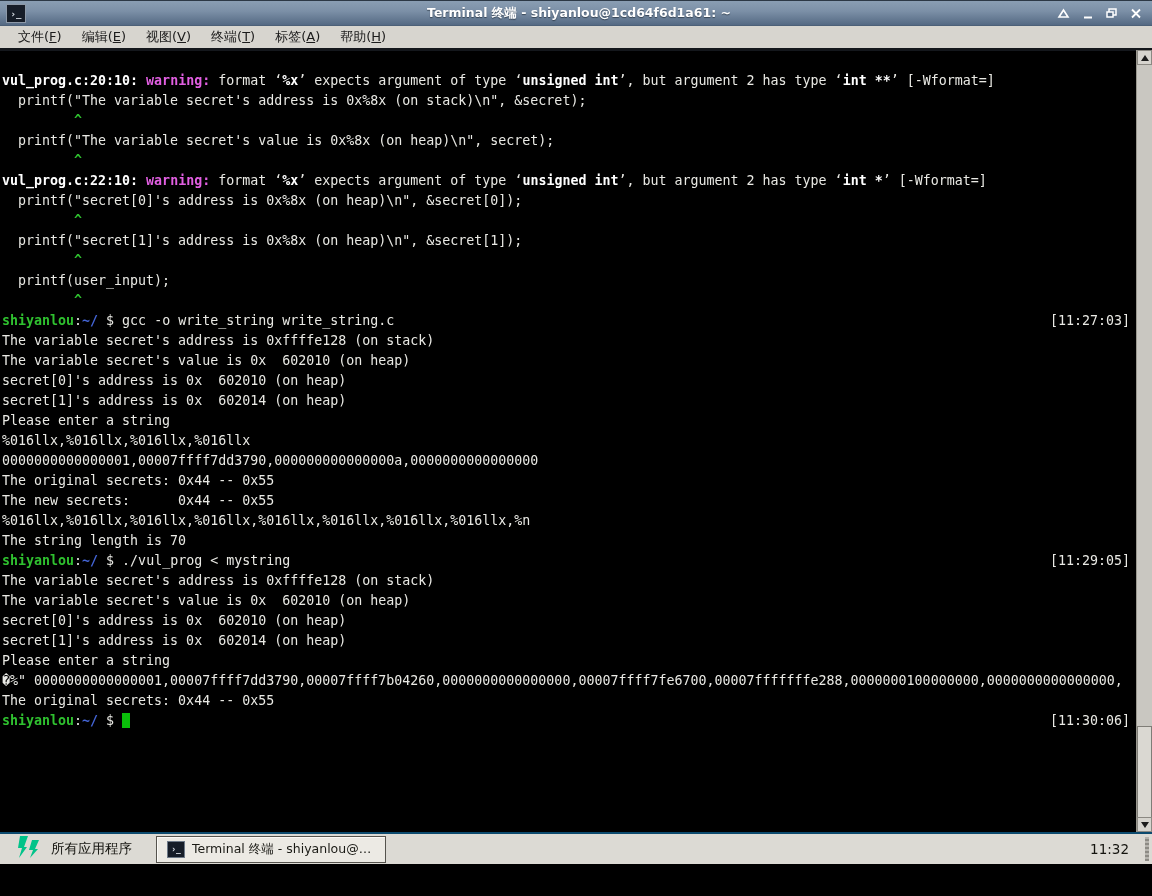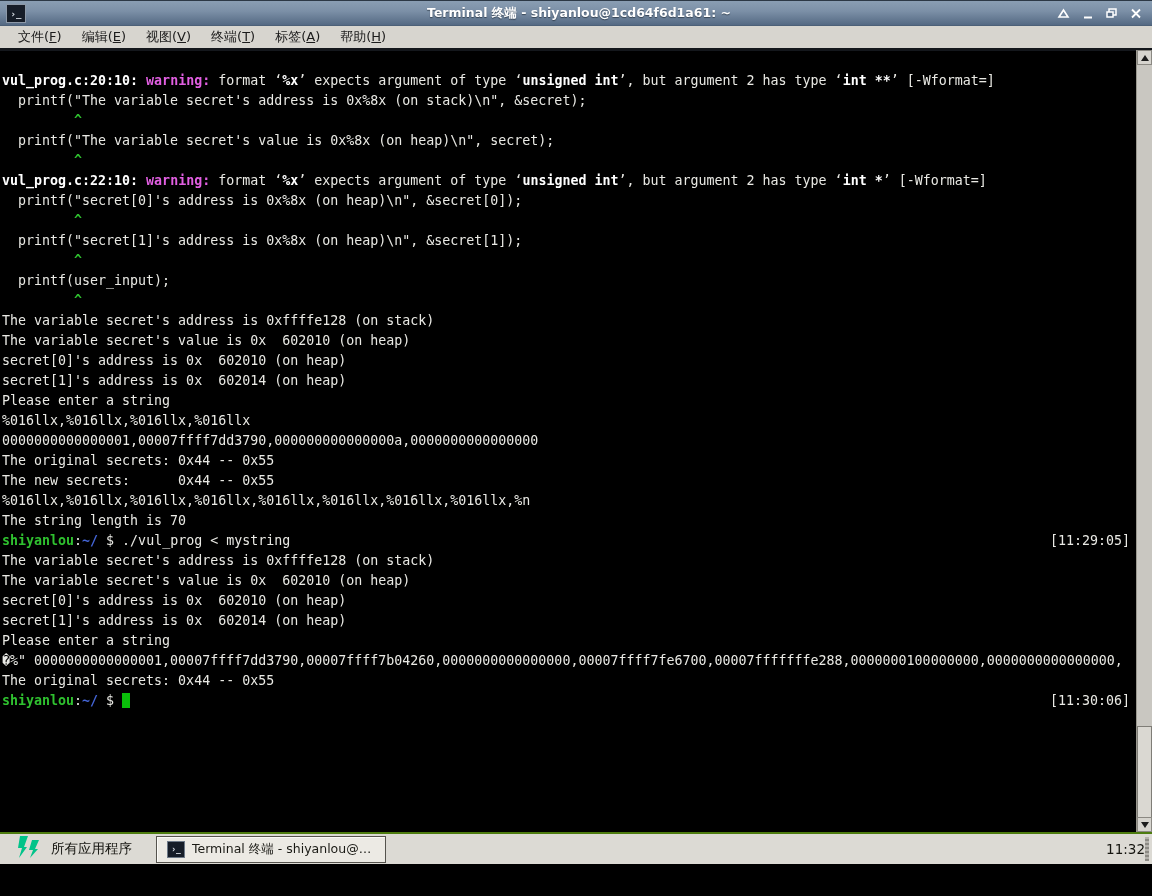--- a/index.html
+++ b/index.html
@@ -45,30 +45,30 @@
   .sb-down{bottom:0;}
   .tri-up{width:0;height:0;border-left:4px solid transparent;border-right:4px solid transparent;
           border-bottom:6px solid #1c1c1c;}
   .tri-down{width:0;height:0;border-left:4px solid transparent;border-right:4px solid transparent;
             border-top:6px solid #1c1c1c;}
   .sb-thumb{position:absolute;left:0;width:15px;top:676px;height:92px;background:#dad8d2;
             border:1px solid #7f7d77;box-sizing:border-box;}
 
   
   .taskbar{position:absolute;left:0;top:832px;width:1152px;height:32px;background:#dcdad4;
-           border-top:2px solid #4d7c0f;box-sizing:border-box;display:flex;align-items:center;}
+           border-top:2px solid #0c4a6e;box-sizing:border-box;display:flex;align-items:center;}
   .apps-btn{display:flex;align-items:center;gap:11px;padding:0 12px 0 12px;height:100%;}
   .apps-label{font-size:13.5px;color:#14140f;}
   .taskbtn{margin-left:12px;height:25px;display:flex;align-items:center;gap:7px;padding:0 10px;
            background:#eceae4;border:1px solid #55534d;box-shadow:inset 1px 1px 0 #fbfaf7;
            font-size:12.5px;color:#1a1a15;width:208px;white-space:nowrap;overflow:hidden;}
   .mini-icon{width:16px;height:15px;background:#161d28;border:1px solid #6e7a88;color:#dfe4ea;
              font:bold 8px "DejaVu Sans Mono",monospace;display:flex;align-items:center;
              justify-content:center;flex:none;}
-  .clock{margin-left:auto;font-size:13.5px;color:#14140f;}
+  .clock{margin-left:auto;font-size:13.5px;color:#14140f;padding-right:16px;}
   .panel-handle{width:4px;height:24px;margin-right:3px;
                 background:repeating-linear-gradient(#b6b4ae 0 2px,#8d8b85 2px 4px);}
 </style>
 </head>
 <body>
 
 <div class="window">
 
   <div class="titlebar">
     <div class="tb-icon">›_</div>
@@ -122,20 +122,21 @@
       <div class="line"><span class="t-g">         ^</span></div>
       <div class="line"><span class="t-n">  printf("The variable secret's value is 0x%8x (on heap)\n", secret);</span></div>
       <div class="line"><span class="t-g">         ^</span></div>
       <div class="line"><span class="t-b">vul_prog.c:22:10: </span><span class="t-m">warning: </span><span class="t-n">format ‘</span><span class="t-b">%x</span><span class="t-n">’ expects argument of type ‘</span><span class="t-b">unsigned int</span><span class="t-n">’, but argument 2 has type ‘</span><span class="t-b">int *</span><span class="t-n">’ [-Wformat=]</span></div>
       <div class="line"><span class="t-n">  printf("secret[0]'s address is 0x%8x (on heap)\n", &amp;secret[0]);</span></div>
       <div class="line"><span class="t-g">         ^</span></div>
       <div class="line"><span class="t-n">  printf("secret[1]'s address is 0x%8x (on heap)\n", &amp;secret[1]);</span></div>
       <div class="line"><span class="t-g">         ^</span></div>
       <div class="line"><span class="t-n">  printf(user_input);</span></div>
       <div class="line"><span class="t-g">         ^</span></div>
+      <div class="line"><span class="t-g">shiyanlou</span><span class="t-n">:</span><span class="t-u">~/</span><span class="t-n"> $ gcc -o write_string write_string.c</span><span class="ts">[11:27:03]</span></div>
       <div class="line"><span class="t-n">The variable secret's address is 0xffffe128 (on stack)</span></div>
       <div class="line"><span class="t-n">The variable secret's value is 0x  602010 (on heap)</span></div>
       <div class="line"><span class="t-n">secret[0]'s address is 0x  602010 (on heap)</span></div>
       <div class="line"><span class="t-n">secret[1]'s address is 0x  602014 (on heap)</span></div>
       <div class="line"><span class="t-n">Please enter a string</span></div>
       <div class="line"><span class="t-n">%016llx,%016llx,%016llx,%016llx</span></div>
       <div class="line"><span class="t-n">0000000000000001,00007ffff7dd3790,000000000000000a,0000000000000000</span></div>
       <div class="line"><span class="t-n">The original secrets: 0x44 -- 0x55</span></div>
       <div class="line"><span class="t-n">The new secrets:      0x44 -- 0x55</span></div>
       <div class="line"><span class="t-n">%016llx,%016llx,%016llx,%016llx,%016llx,%016llx,%016llx,%016llx,%n</span></div>

